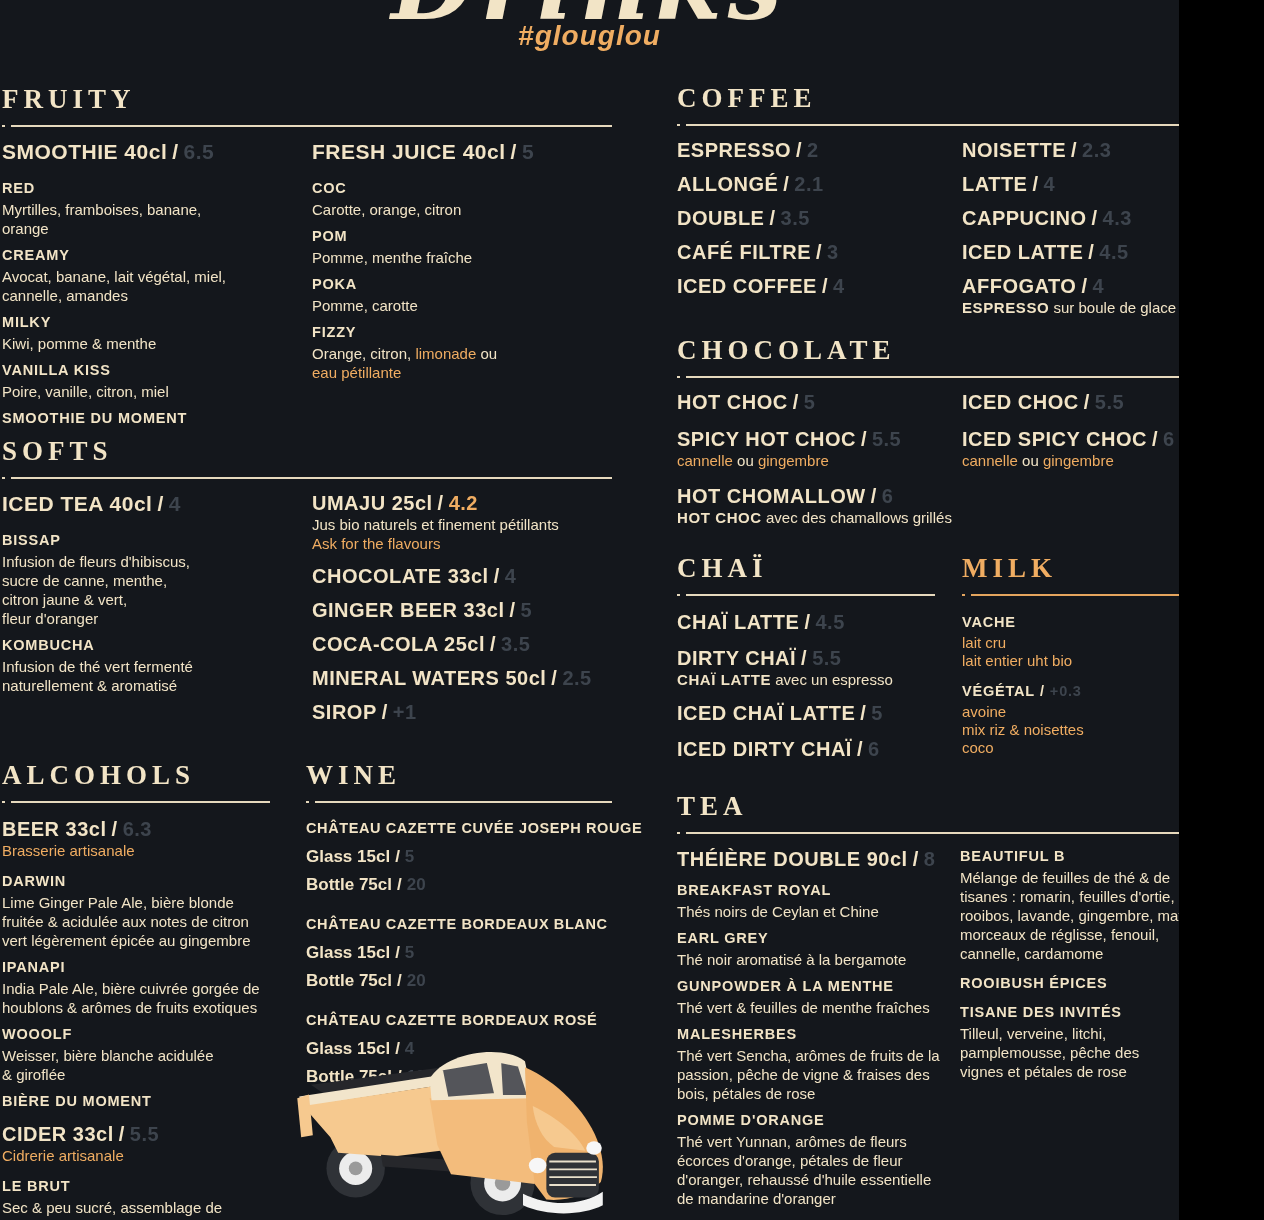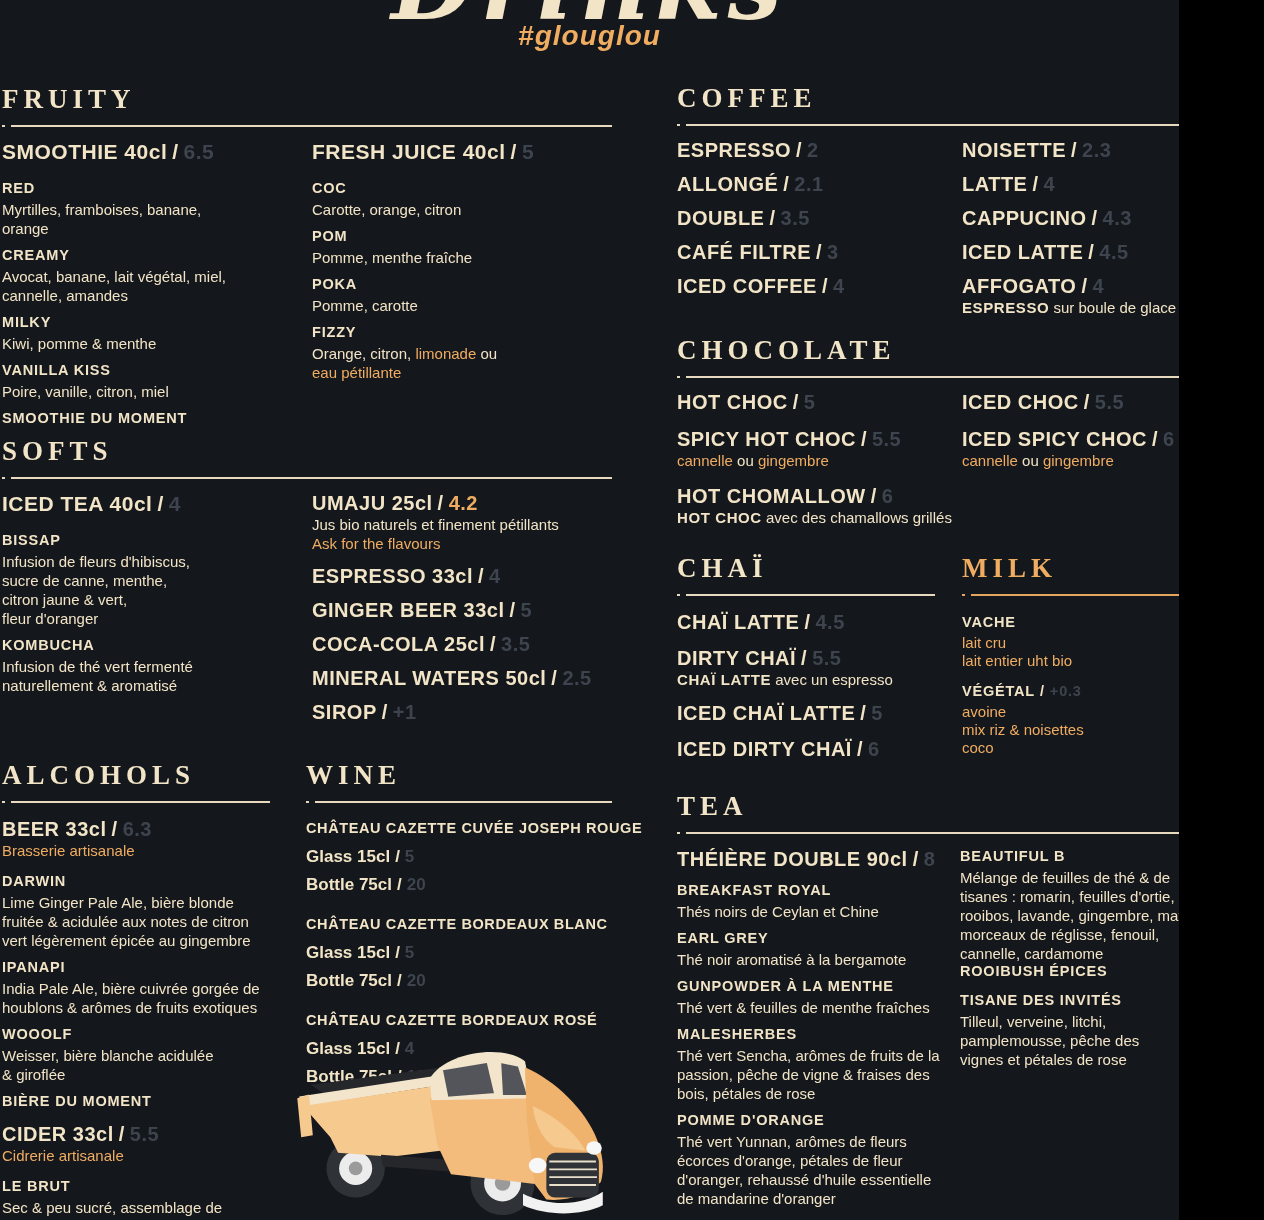--- a/index.html
+++ b/index.html
@@ -148,21 +148,21 @@
           <div class="desc">Infusion de thé vert fermenté
 naturellement &amp; aromatisé</div>
         </div>
       </div>
       <div class="colB">
         <div class="mb13">
           <div class="item"><span>UMAJU 25cl</span><span class="slash">/</span><span class="price orange">4.2</span></div>
           <div class="desc mt2">Jus bio naturels et finement pétillants</div>
           <div class="desc orange">Ask for the flavours</div>
         </div>
-        <div class="item igap"><span>ESPRESSO 33cl</span><span class="slash">/</span><span class="price">4</span></div>
+        <div class="item igap"><span>CHOCOLATE 33cl</span><span class="slash">/</span><span class="price">4</span></div>
         <div class="item igap"><span>GINGER BEER 33cl</span><span class="slash">/</span><span class="price">5</span></div>
         <div class="item igap"><span>COCA-COLA 25cl</span><span class="slash">/</span><span class="price">3.5</span></div>
         <div class="item igap"><span>MINERAL WATERS 50cl</span><span class="slash">/</span><span class="price">2.5</span></div>
         <div class="item igap"><span>SIROP</span><span class="slash">/</span><span class="price">+1</span></div>
       </div>
     </div>
   </section>
 
   <section class="section" style="left:2px; top:760px; width:268px;">
     <h2 class="sec-title">ALCOHOLS</h2>
@@ -354,21 +354,21 @@
         </div>
         <div class="entry">
           <div class="sub-name">POMME D'ORANGE</div>
           <div class="desc">Thé vert Yunnan, arômes de fleurs
 écorces d'orange, pétales de fleur
 d'oranger, rehaussé d'huile essentielle
 de mandarine d'oranger</div>
         </div>
       </div>
       <div class="colB">
-        <div class="entry" style="margin-bottom:0">
+        <div class="entry" style="margin-bottom:12px">
           <div class="sub-name">BEAUTIFUL B</div>
           <div class="desc">Mélange de feuilles de thé &amp; de
 tisanes : romarin, feuilles d'ortie,
 rooibos, lavande, gingembre, maté,
 morceaux de réglisse, fenouil,
 cannelle, cardamome</div>
         </div>
         <div class="entry" style="margin-bottom:12px">
           <div class="sub-name">ROOIBUSH ÉPICES</div>
         </div>

